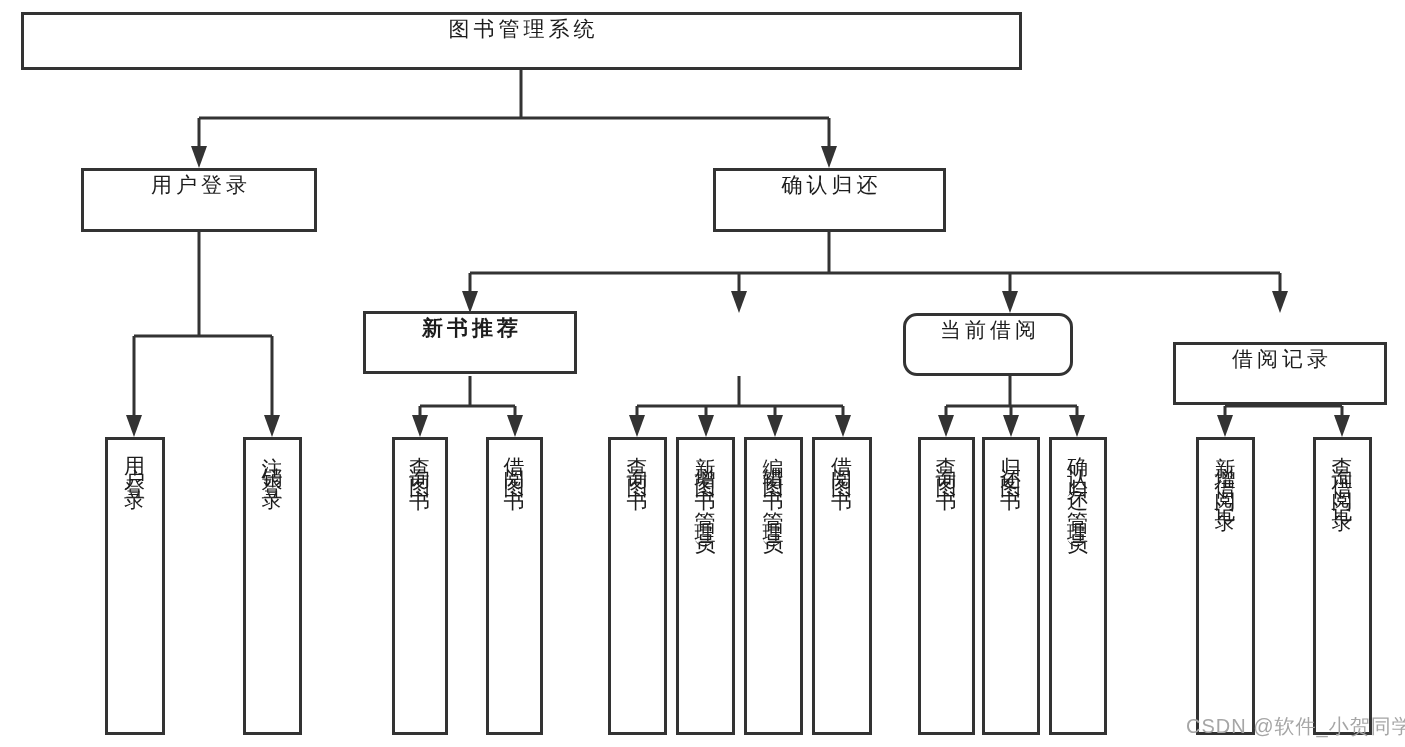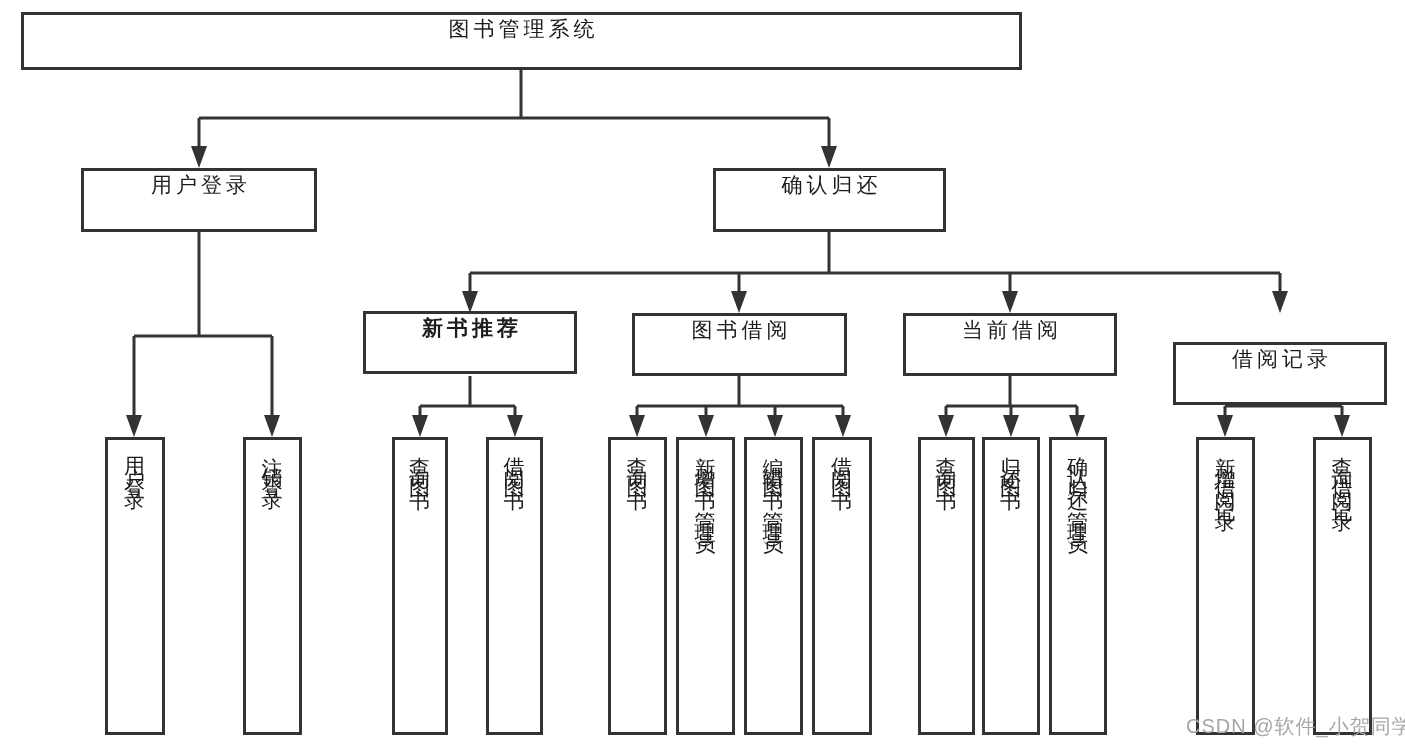--- a/index.html
+++ b/index.html
@@ -115,24 +115,21 @@
   <div class="node h" style="left:81px; top:168px; width:236px; height:64px;">
     <span>用户登录</span>
   </div>
   <div class="node h" style="left:713px; top:168px; width:233px; height:64px;">
     <span>确认归还</span>
   </div>
 
   <div class="node h" style="left:363px; top:311px; width:214px; height:63px;font-weight:bold;">
     <span>新书推荐</span>
   </div>
-  <div class="node h" style="left:632px; top:313px; width:215px; height:63px;">
-    <span>图书借阅</span>
-  </div>
-  <div class="node h" style="left:903px; top:313px; width:214px; height:63px;">
+  <div class="node h" style="left:903px; top:313px; width:170px; height:63px;border-radius:14px;">
     <span>当前借阅</span>
   </div>
   <div class="node h" style="left:1173px; top:313px; width:214px; height:63px;margin-top:29px;">
     <span>借阅记录</span>
   </div>
 
   <div class="node v" style="left:105px; top:437px; width:60px; height:298px;">
     <span>用户登录</span>
   </div>
   <div class="node v" style="left:243px; top:437px; width:59px; height:298px;">

